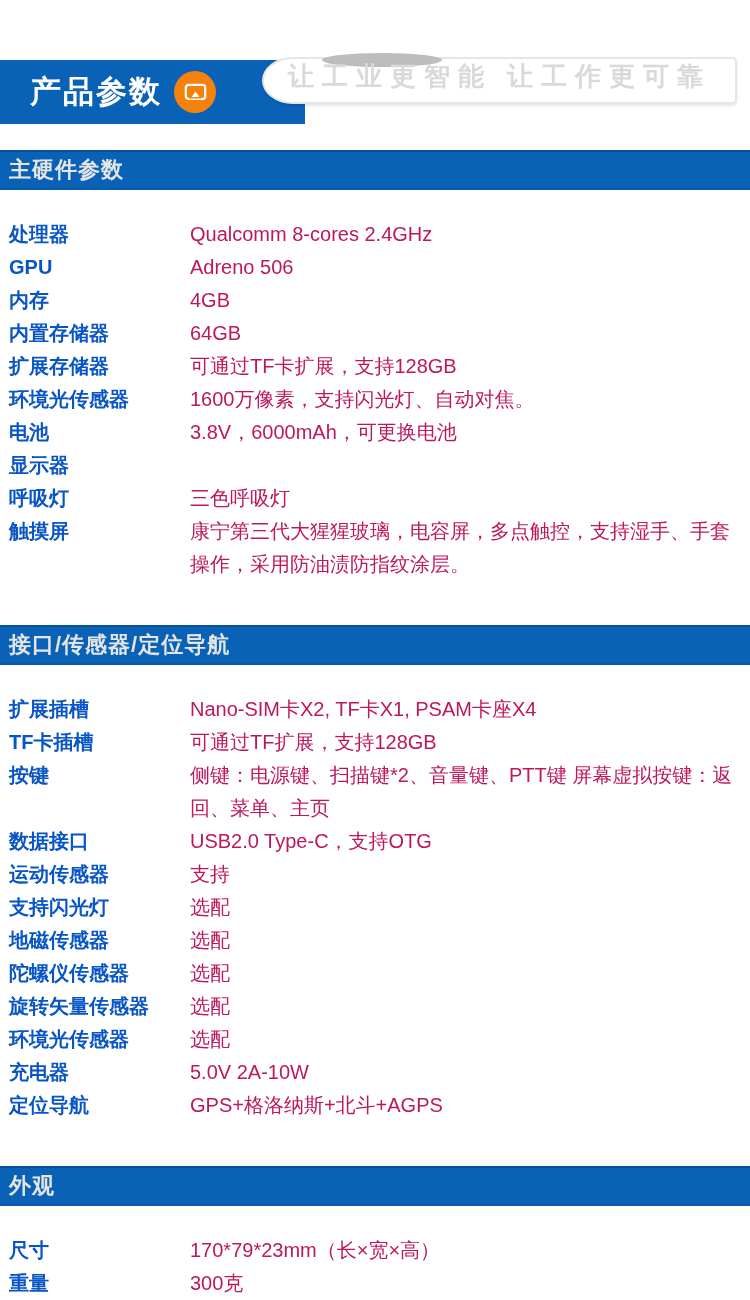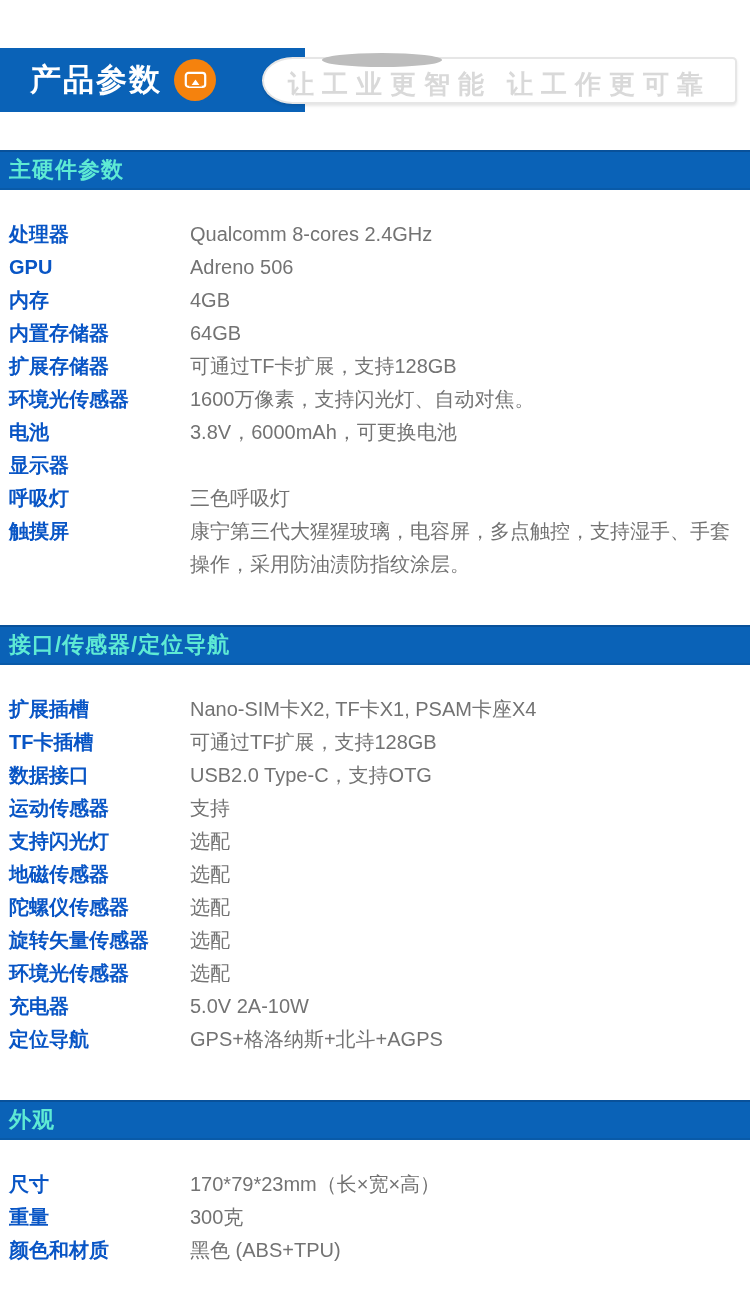--- a/index.html
+++ b/index.html
@@ -6,66 +6,66 @@
   body{
     width:750px;height:1300px;overflow:hidden;position:relative;
     font-family:"Liberation Sans","DejaVu Sans",sans-serif;
     -webkit-font-smoothing:antialiased;
   }
   .page{width:750px;height:1300px;background:#fff;}
 
   
   .banner{position:relative;height:64px;margin-top:48px;}
   .ribbon{
-    position:absolute;left:0;top:0;width:305px;height:64px;
+    position:absolute;left:0;top:12px;width:305px;height:64px;
     background:#0A62B7;display:flex;align-items:center;z-index:1;
   }
   .banner-title{
     color:#ffffff;font-size:31px;font-weight:bold;
     margin-left:30px;letter-spacing:2px;white-space:nowrap;
   }
   .cast-badge{
     width:42px;height:42px;border-radius:50%;background:#F5820D;
     display:flex;align-items:center;justify-content:center;
     margin-left:12px;flex:0 0 auto;
   }
   .slogan-box{
     position:absolute;left:262px;right:13px;top:9px;bottom:8px;
     background:#ffffff;border:2px solid #E6E6E6;
     border-radius:34px 5px 5px 34px / 26px 5px 5px 26px;
     box-shadow:0 2px 3px rgba(0,0,0,0.10);
-    display:flex;align-items:flex-end;justify-content:center;
+    display:flex;align-items:flex-start;justify-content:center;
     z-index:2;position:absolute;
   }
   .slogan-box::before{ 
     content:"";position:absolute;top:-6px;left:58px;width:120px;height:14px;
     background:#BDBDBD;border-radius:50%;z-index:-1;
   }
   .slogan-text{
     color:#D9D9D9;font-size:26px;letter-spacing:8px;white-space:nowrap;
     font-weight:bold;
   }
 
   
   main{display:block;margin-top:38px;}
   .section-bar{
-    margin:0;background:#0A62B7;color:#5eead4;
+    margin:0;background:#0A62B7;color:#e5e5e5;
     height:40px;line-height:40px;font-size:22px;font-weight:bold;
     padding-left:9px;letter-spacing:1px;
     box-shadow:inset 0 2px 0 rgba(6,40,80,0.28), inset 0 -2px 0 rgba(6,40,80,0.14);
   }
   .rows{padding:28px 0 44px 0;}
   .spec-row{display:flex;align-items:flex-start;}
   .spec-label{
     flex:0 0 190px;padding-left:9px;box-sizing:border-box;
     color:#0855C5;font-weight:bold;font-size:20px;line-height:33px;
   }
   .spec-value{
     flex:1 1 auto;padding-right:16px;
-    color:#737373;font-size:20px;line-height:33px;
+    color:#be185d;font-size:20px;line-height:33px;
   }
 </style>
 </head>
 <body>
 
 <div class="page">
 
   <header class="banner">
     <div class="ribbon">
       <span class="banner-title">产品参数</span>
@@ -142,20 +142,24 @@
   <div class="spec-row">
     <div class="spec-label">扩展插槽</div>
     <div class="spec-value">Nano-SIM卡X2, TF卡X1, PSAM卡座X4</div>
   </div>
 
   <div class="spec-row">
     <div class="spec-label">TF卡插槽</div>
     <div class="spec-value">可通过TF扩展，支持128GB</div>
   </div>
 
+  <div class="spec-row">
+    <div class="spec-label">按键</div>
+    <div class="spec-value">侧键：电源键、扫描键*2、音量键、PTT键 屏幕虚拟按键：返回、菜单、主页</div>
+  </div>
 
   <div class="spec-row">
     <div class="spec-label">数据接口</div>
     <div class="spec-value">USB2.0 Type-C，支持OTG</div>
   </div>
 
   <div class="spec-row">
     <div class="spec-label">运动传感器</div>
     <div class="spec-value">支持</div>
   </div>

